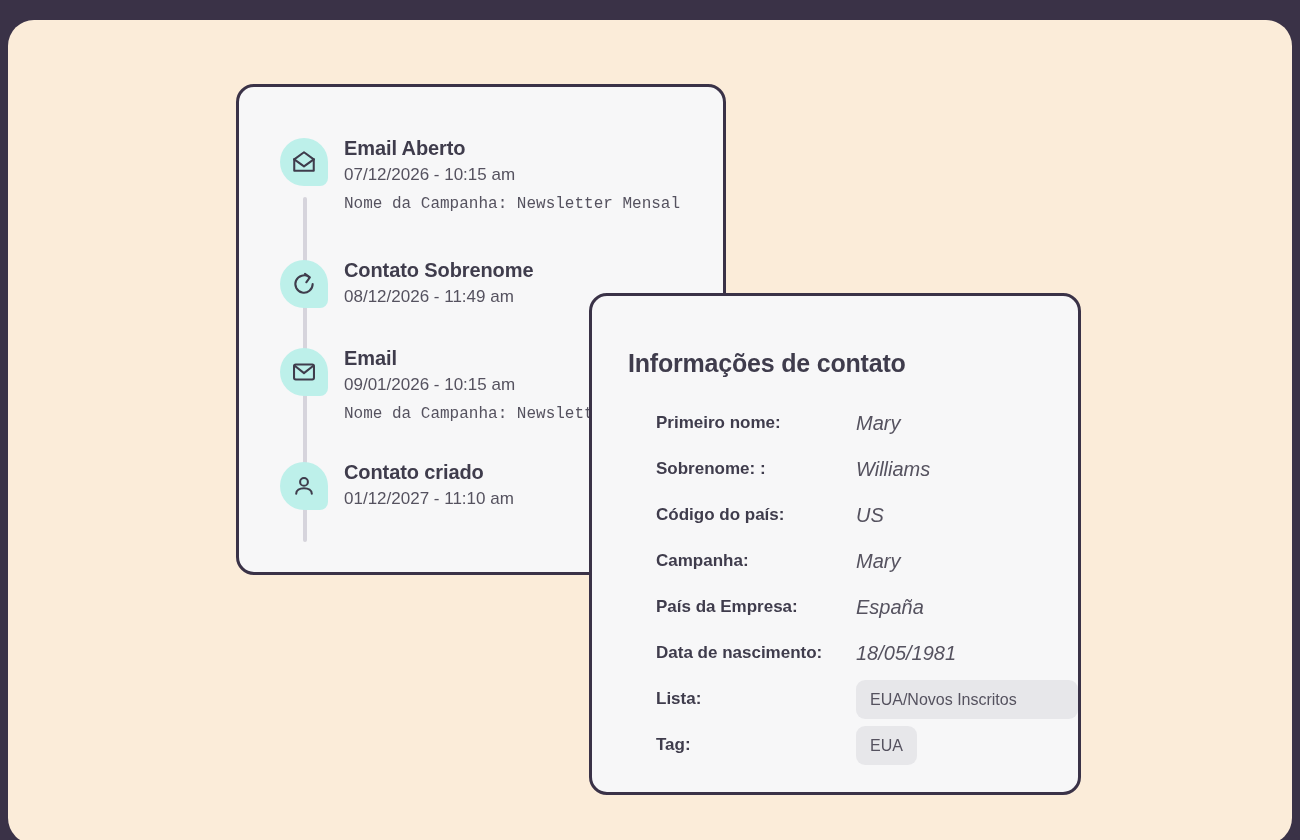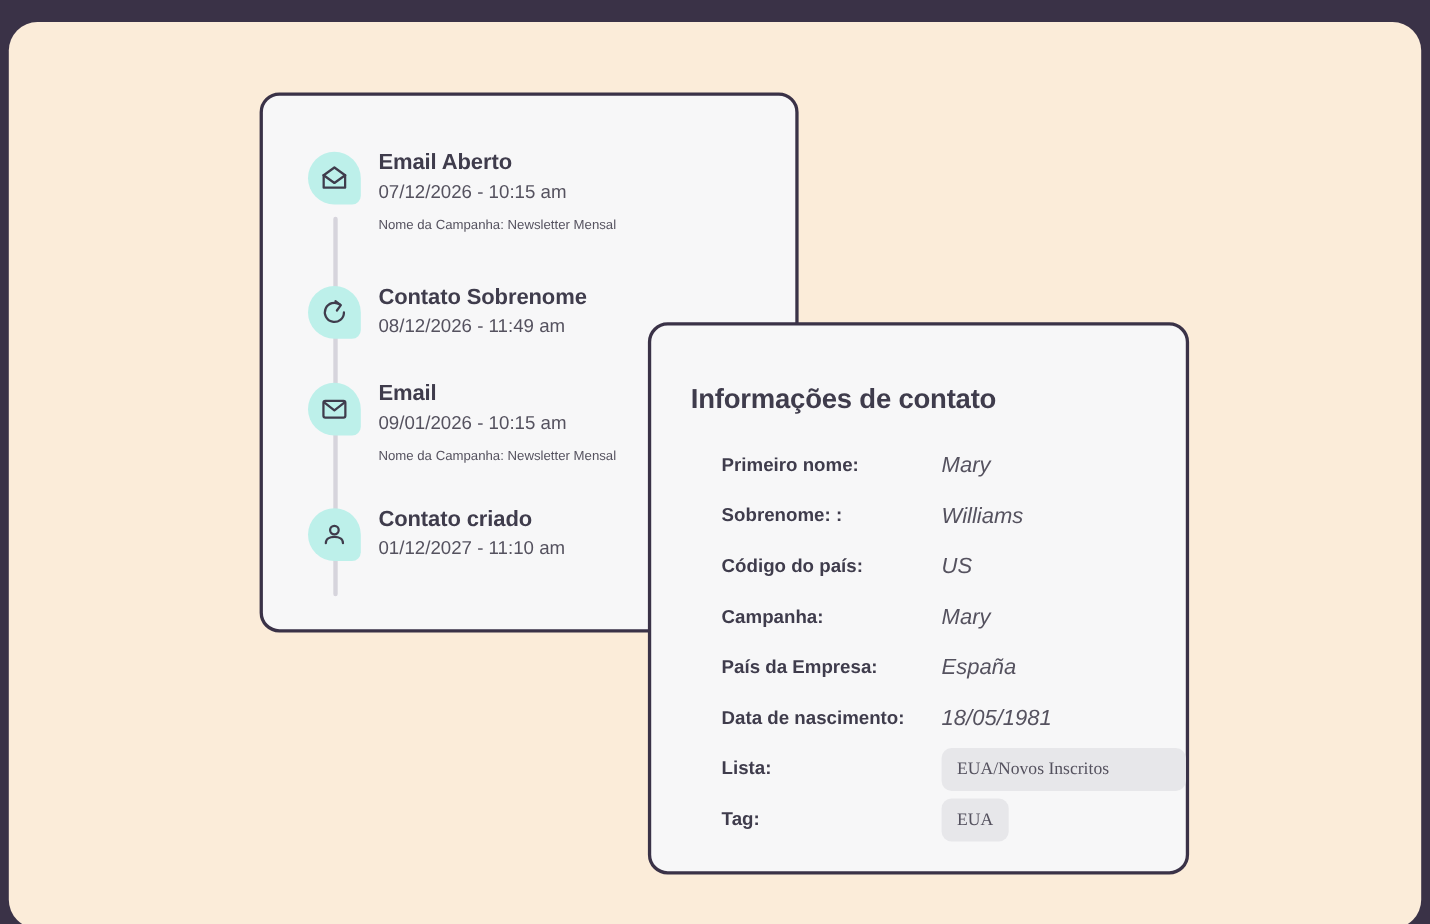--- a/index.html
+++ b/index.html
@@ -104,24 +104,25 @@
   }
 
   .tl-date {
     font-size: 17px;
     color: #55525f;
     line-height: 28px;
     white-space: nowrap;
   }
 
   .tl-meta {
-    font-size: 12px;
+    font-size: 16px;
     color: #55525f;
     line-height: 30px;
     white-space: nowrap;
+    font-family: Liberation Mono, monospace;
   }
 
   .gap-lg { height: 38px; }
   .gap-md { height: 30px; }
   .gap-sm { height: 30px; }
 
   
   #contact-card {
     position: absolute;
     left: 581px;
@@ -169,21 +170,20 @@
 
   .chip {
     display: inline-block;
     background: #e7e7ea;
     border-radius: 9px;
     font-size: 16px;
     color: #55525f;
     padding: 10px 14px;
     line-height: 19px;
     white-space: nowrap;
-    font-family: Liberation Serif, serif;
   }
 
   .chip-wide { width: 236px; }
 </style>
 </head>
 <body>
 
 <div id="screen">
   <div id="page">
 

